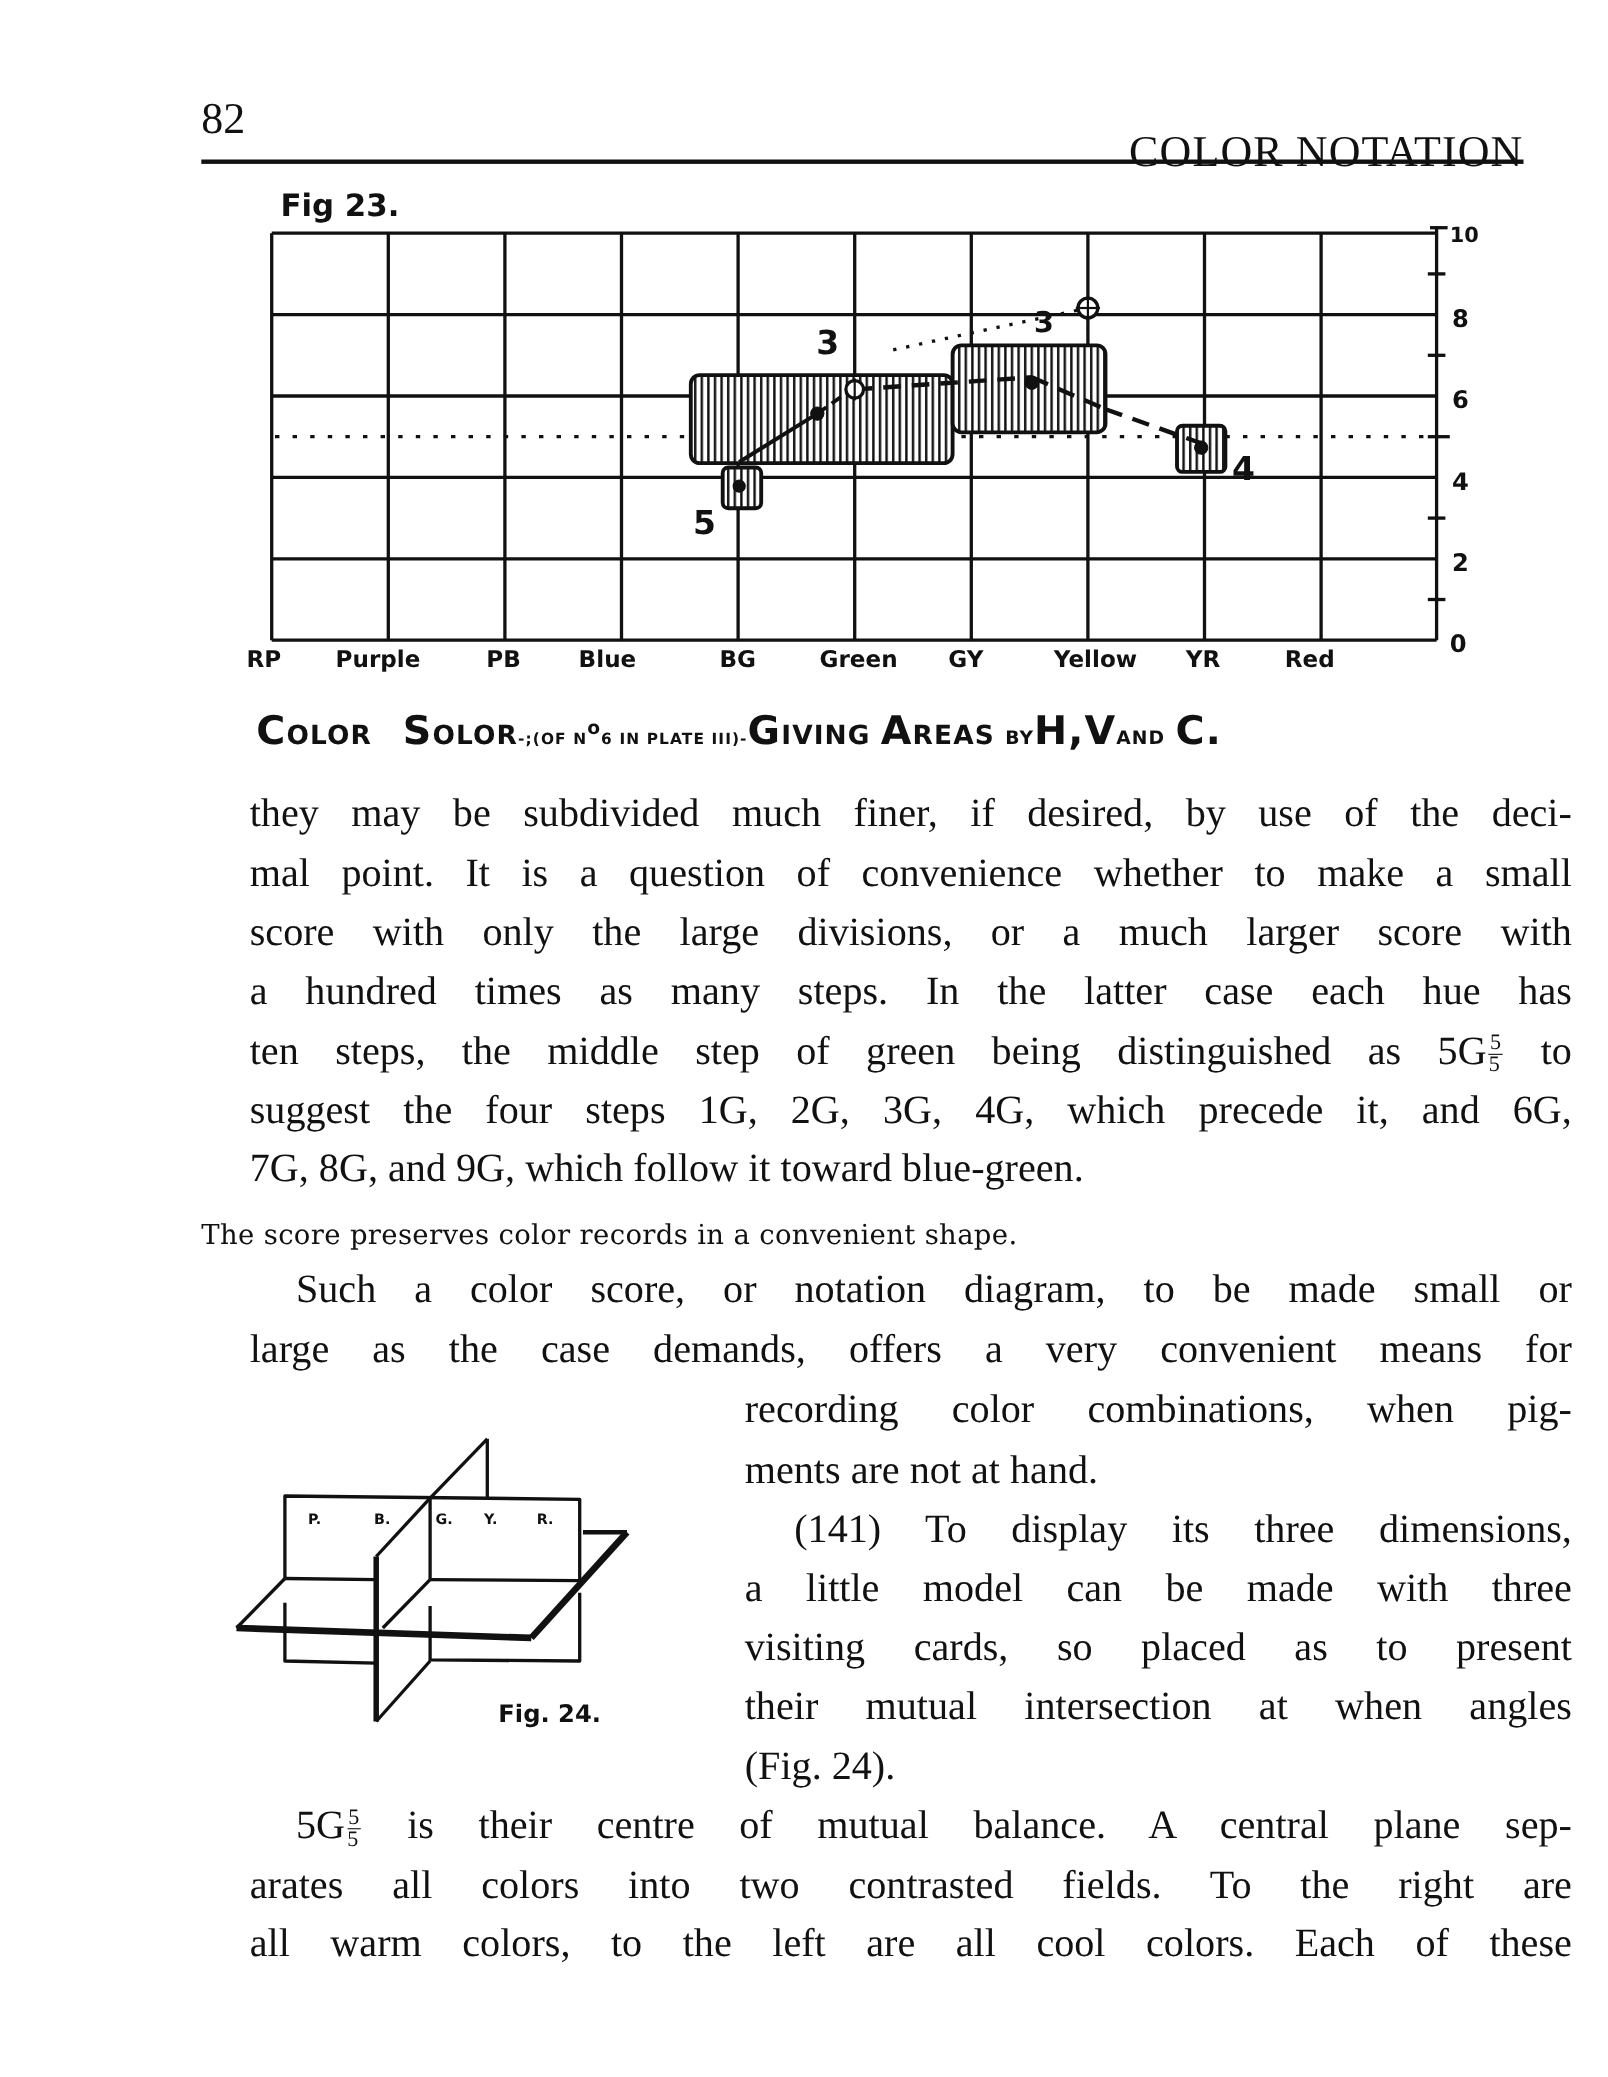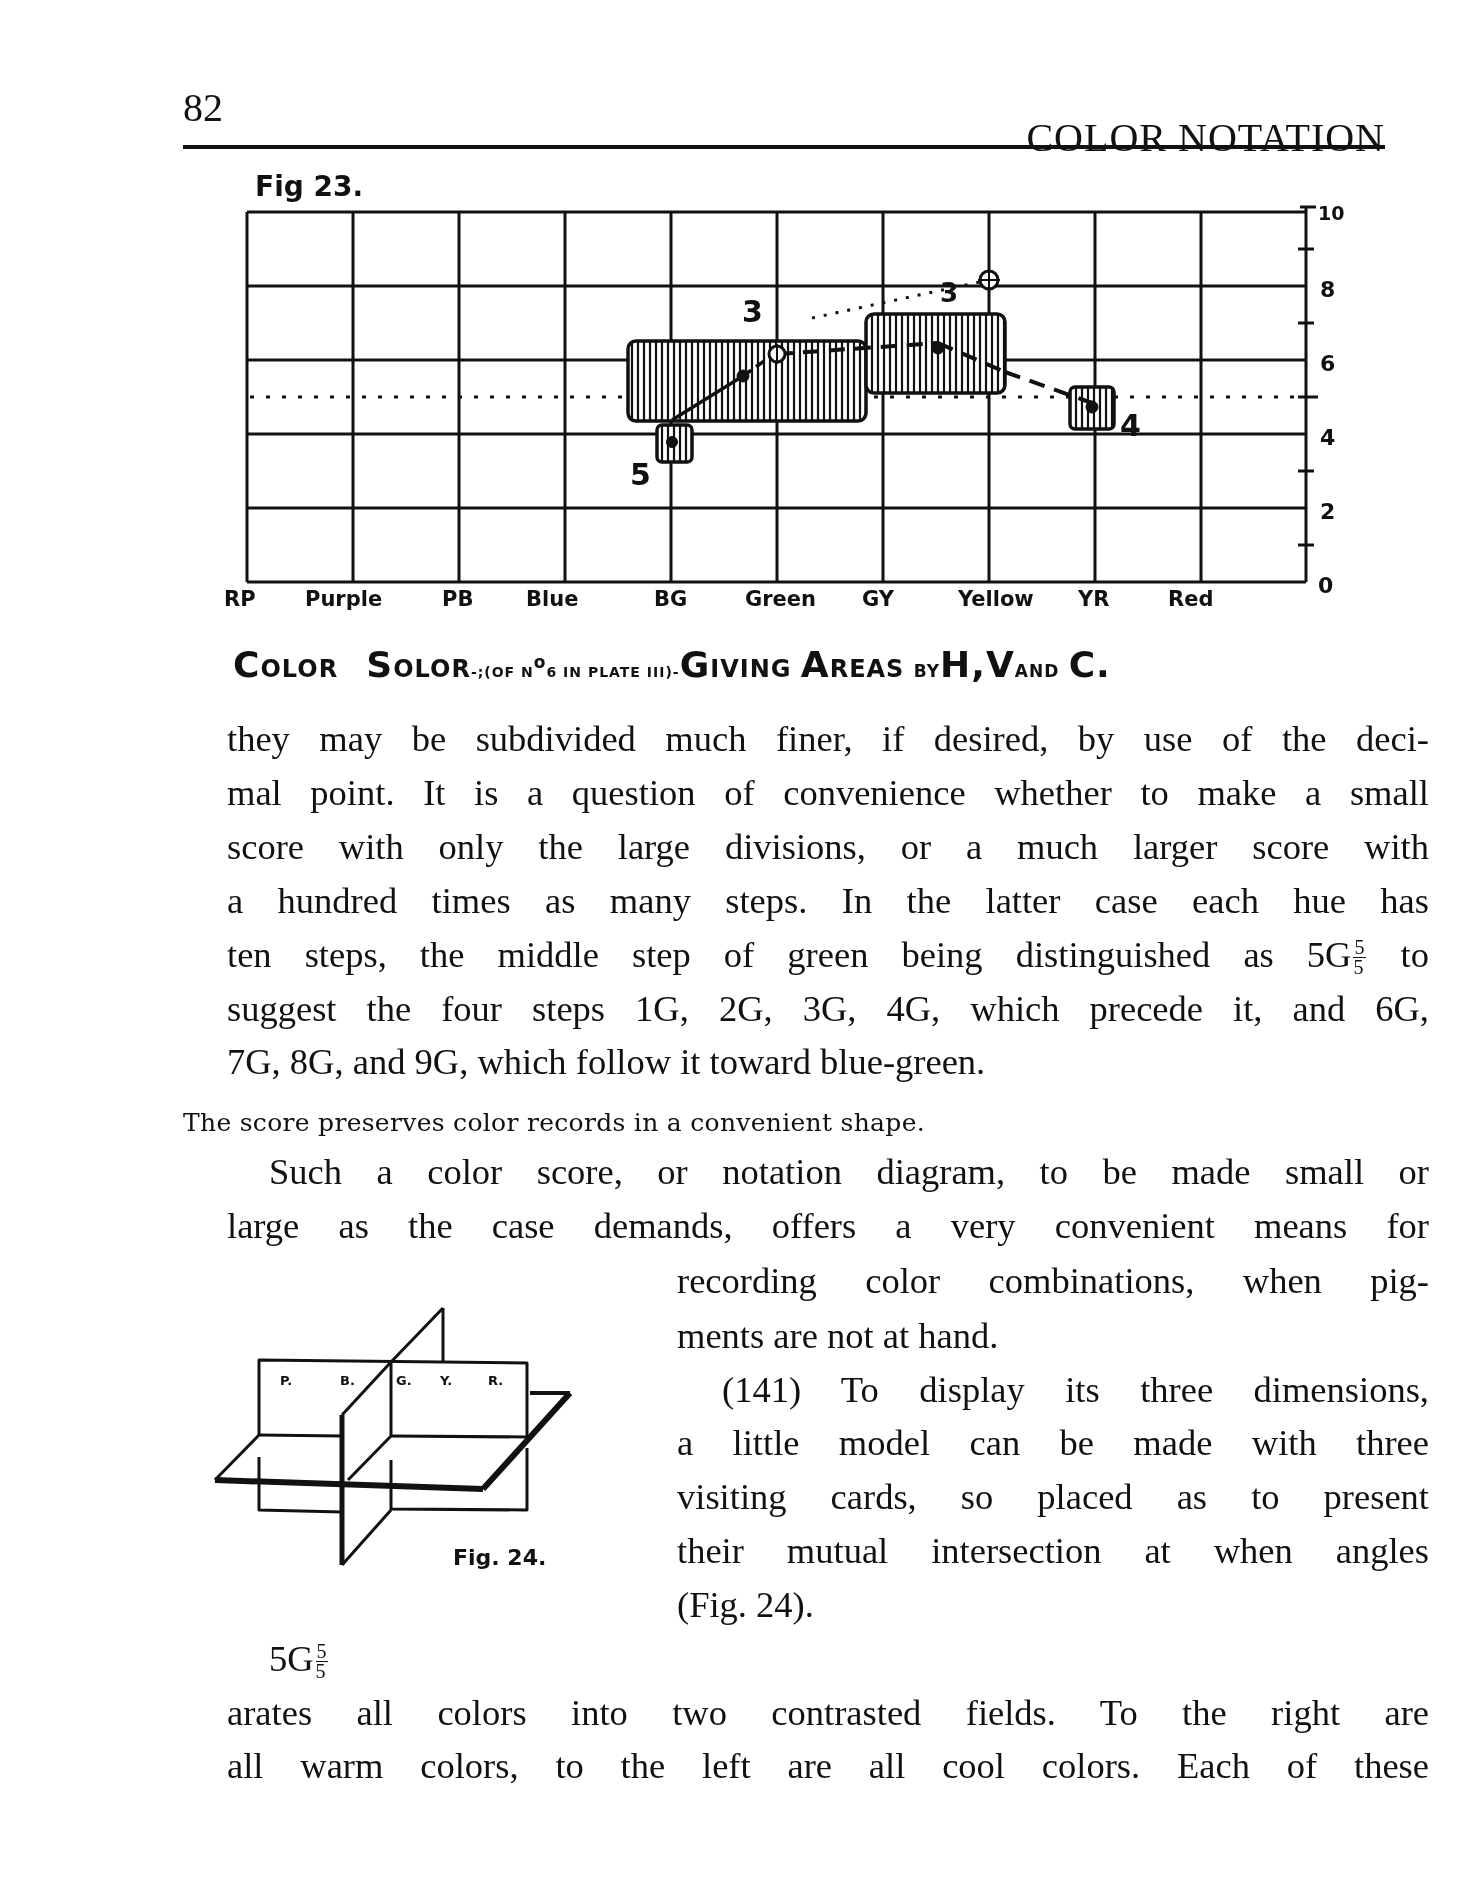--- a/index.html
+++ b/index.html
@@ -165,21 +165,21 @@
 <div class="line narrow" style="top:1254px">recording color combinations, when pig-</div>
 <div class="line narrow last" style="top:1309px">ments are not at hand.</div>
 
 <div class="line indent-narrow" style="top:1363px">(141) To display its three dimensions,</div>
 <div class="line narrow" style="top:1416px">a little model can be made with three</div>
 <div class="line narrow" style="top:1470px">visiting cards, so placed as to present</div>
 <div class="line narrow" style="top:1524px">their mutual intersection at when angles</div>
 <div class="line narrow last" style="top:1578px">(Fig. 24).</div>
 
 <div class="line indent-full" style="top:1632px; text-align-last:justify;">
-  <span>5G</span><span class="frac"><span class="num">5</span><span>5</span></span> 
+  <span>5G</span><span class="frac"><span class="num">5</span><span>5</span></span> <span>is their centre of mutual balance.  A central plane sep-</span>
 </div>
 <div class="line full" style="top:1686px">arates all colors into two contrasted fields.  To the right are</div>
 <div class="line full" style="top:1739px">all warm colors, to the left are all cool colors.  Each of these</div>
 
 <svg id="fig24" class="abs" viewBox="0 0 400 320" xmlns="http://www.w3.org/2000/svg">
   <g stroke="#111" fill="none" stroke-linejoin="round">
 
     <polyline points="59,145 59,70 327,73 327,147" stroke-width="3"></polyline>
     <polyline points="59,167 59,220 142,222" stroke-width="3"></polyline>
     <polyline points="191,170 191,219 327,220 327,158" stroke-width="3"></polyline>

